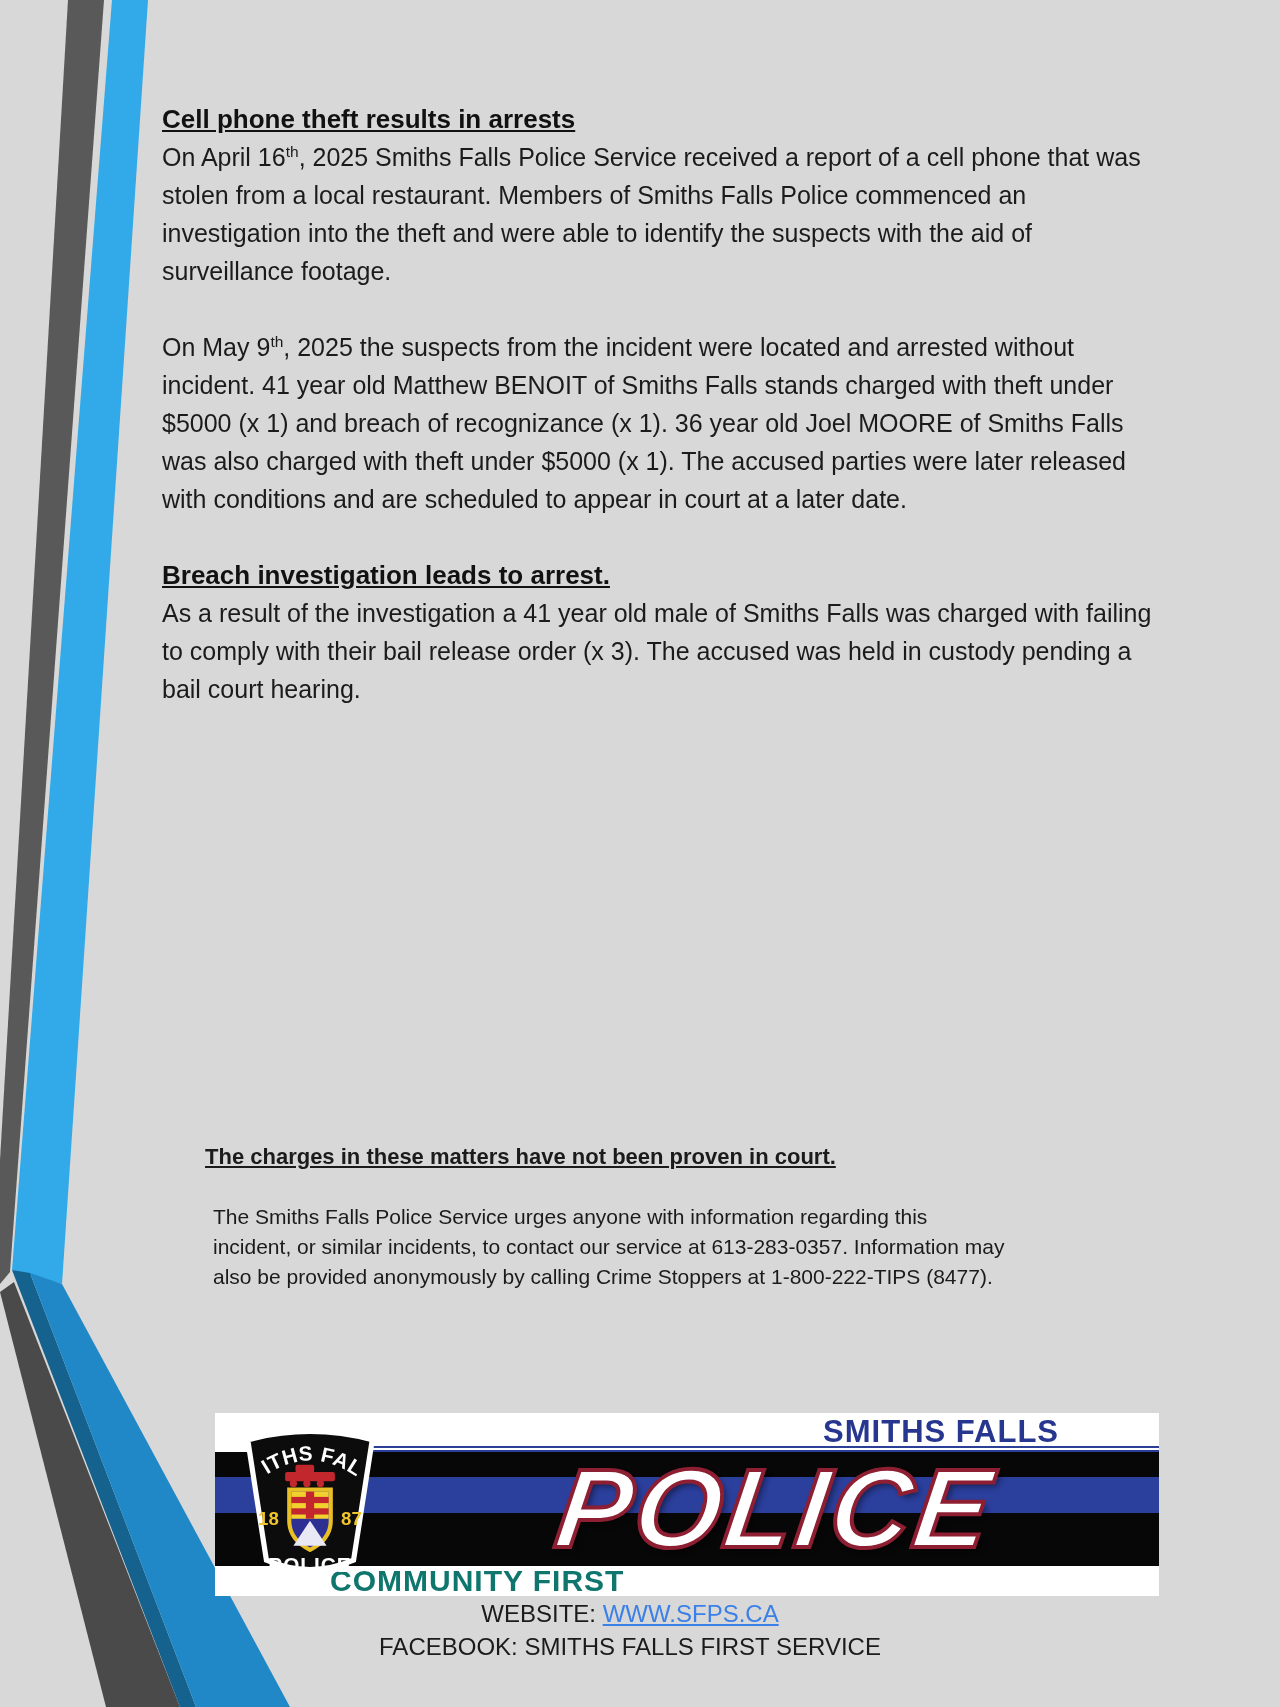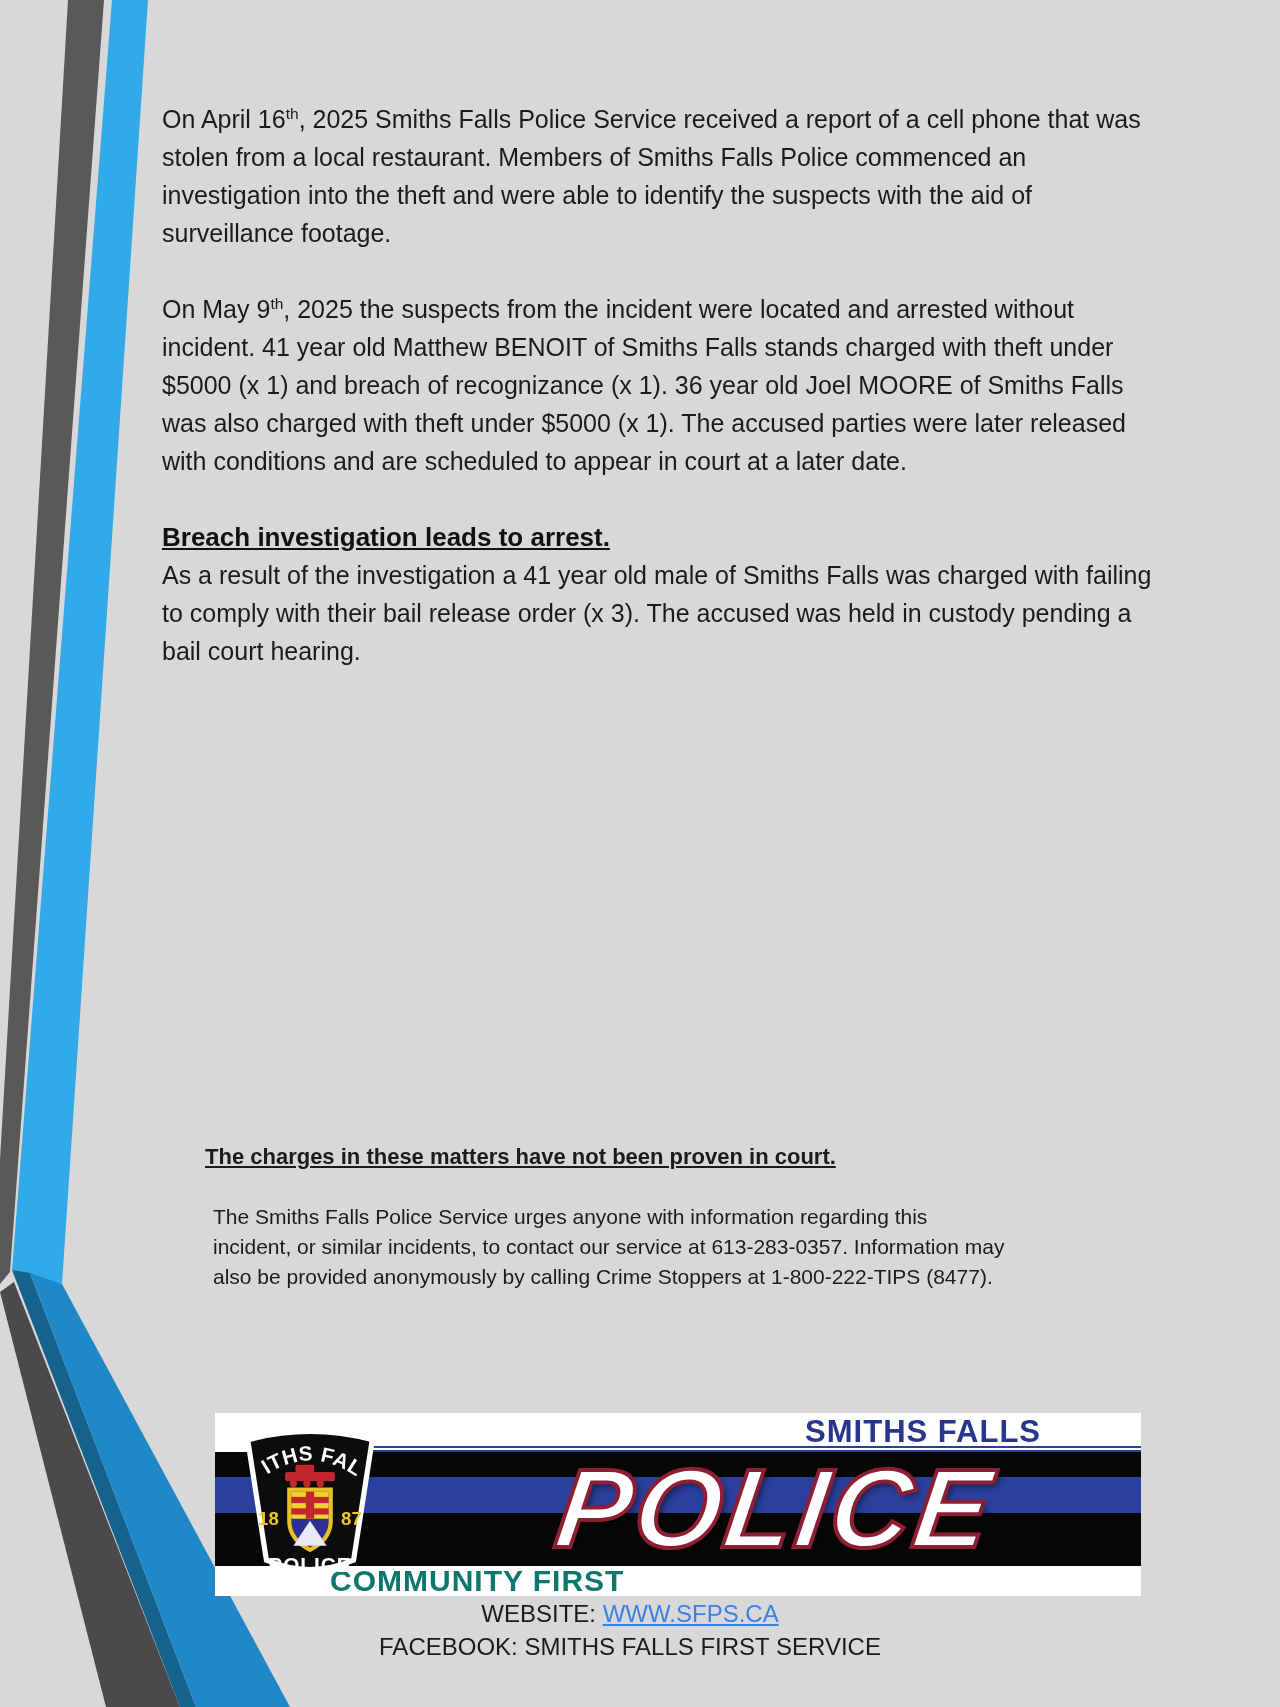--- a/index.html
+++ b/index.html
@@ -24,21 +24,21 @@
 
   .disclaimer {
     position:absolute; left:205px; top:1142px; width:810px; z-index:1;
     font-size:21px; line-height:30px; color:#1b1b1b;
   }
   .disclaimer-bold { font-weight:bold; font-size:22px; margin:0 0 30px 0;text-decoration:underline; }
   .disclaimer-par { margin:8px; }
 
   .banner {
     position:absolute; left:215px; top:1413px; width:926px; height:183px;
-    background:#ffffff; z-index:2; overflow:hidden;
+    background:#ffffff; z-index:2; overflow:hidden;padding-left:18px;
   }
   .banner-double-line {
     position:absolute; left:155px; right:0; top:33px; height:6px;
     background:linear-gradient(#2b3f96 0 33%, #ffffff 33% 66%, #2b3f96 66% 100%);
   }
   .banner-black-band { position:absolute; left:0; top:39px; width:100%; height:114px; background:#070707; }
   .banner-blue-band  { position:absolute; left:0; top:64px; width:100%; height:36px; background:#2b3f9d; }
   .banner-smiths-falls {
     position:absolute; top:1px; right:100px;
     font-size:31px; font-weight:bold; letter-spacing:1px; color:#27368f;
@@ -77,20 +77,21 @@
 
     <polygon points="0,1292 14,1282 180,1707 106,1707" fill="#4a4a4a"></polygon>
 
     <polygon points="12,1270 30,1273 196,1707 180,1707" fill="#15628e"></polygon>
 
     <polygon points="30,1273 62,1284 290,1707 196,1707" fill="#2088c6"></polygon>
   </svg>
 
   <div class="article">
 
+    <h2 class="section-heading">Cell phone theft results in arrests</h2>
 
     <p class="body-par"><span>On April 16</span><sup>th</sup><span>, 2025 Smiths Falls Police Service received a report of a cell phone that was stolen from a local restaurant.  Members of Smiths Falls Police commenced an investigation into the theft and were able to identify the suspects with the aid of surveillance footage.</span></p>
 
     <p class="body-par"><span>On May 9</span><sup>th</sup><span>, 2025 the suspects from the incident were located and arrested without incident. 41 year old Matthew BENOIT of Smiths Falls stands charged with theft under $5000 (x 1) and breach of recognizance (x 1). 36 year old Joel MOORE of Smiths Falls was also charged with theft under $5000 (x 1). The accused parties were later released with conditions and are scheduled to appear in court at a later date.</span></p>
 
     <h2 class="section-heading">Breach investigation leads to arrest.</h2>
 
 
     <p class="body-par"><span>As a result of the investigation a 41 year old male of Smiths Falls was charged with failing to comply with their bail release order (x 3). The accused was held in custody pending a bail court hearing.</span></p>
   </div>

